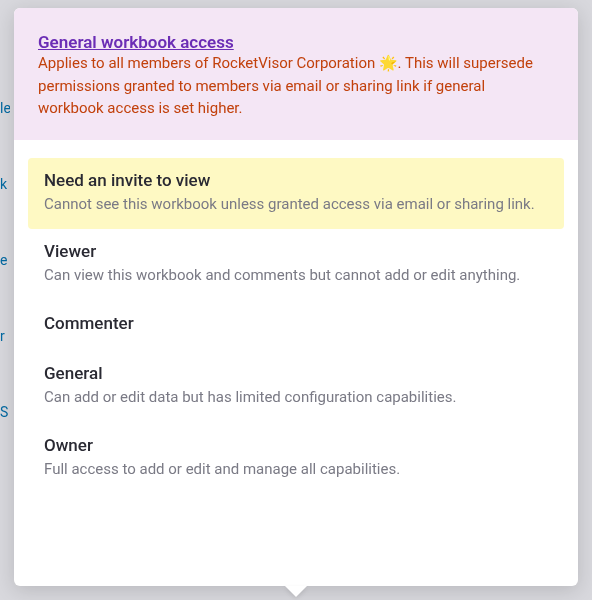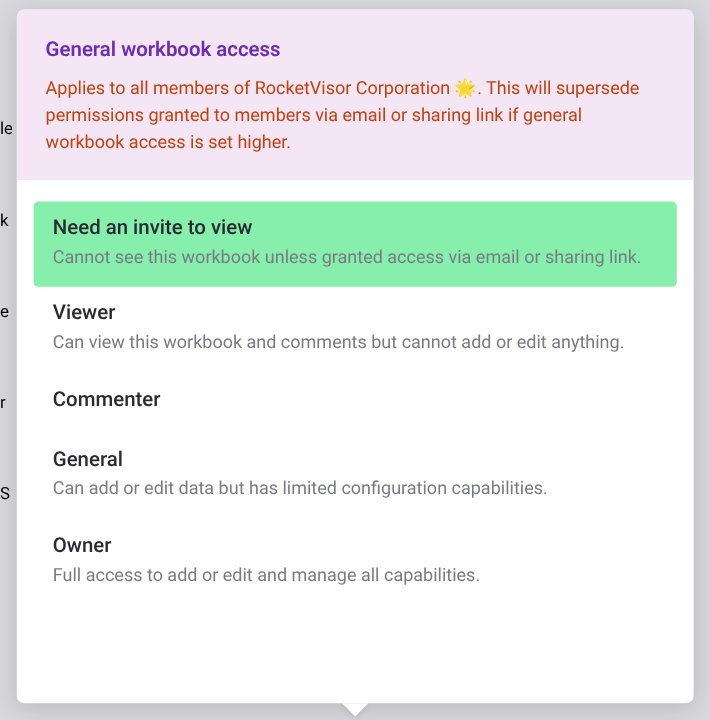--- a/index.html
+++ b/index.html
@@ -15,21 +15,21 @@
       overflow: hidden;
       position: relative;
     }
     .background-text {
       position: absolute;
       left: 0;
       top: 0;
       width: 10px;
       height: 100%;
       overflow: hidden;
-      color: #000000;
+      color: #0369a1;
       font-size: 14px;
       padding-top: 100px;
     }
     .background-text div {
       margin-bottom: 60px;
     }
     .modal {
       position: absolute;
       top: 8px;
       left: 14px;
@@ -43,39 +43,40 @@
       flex-direction: column;
     }
     .modal-header {
       background: #f4e6f5;
       padding: 24px 24px 20px 24px;
     }
     .modal-title {
       color: #6b2db5;
       font-size: 17px;
       font-weight: 600;
-      margin-bottom: 10px;
+      margin-bottom: 0;
+      text-decoration: underline;
     }
     .modal-subtitle {
       color: #c2410c;
       font-size: 15px;
       line-height: 1.5;
     }
     .options-container {
       padding: 18px 14px 18px 14px;
       flex: 1;
       overflow-y: auto;
     }
     .option {
       padding: 12px 16px 14px 16px;
       border-radius: 4px;
       cursor: pointer;
     }
     .option.selected {
-      background: #86efac;
+      background: #fef9c3;
     }
     .option-title {
       color: #2a2a33;
       font-size: 17px;
       font-weight: 500;
       margin-bottom: 4px;
     }
     .option-desc {
       color: #7a7a85;
       font-size: 15px;

